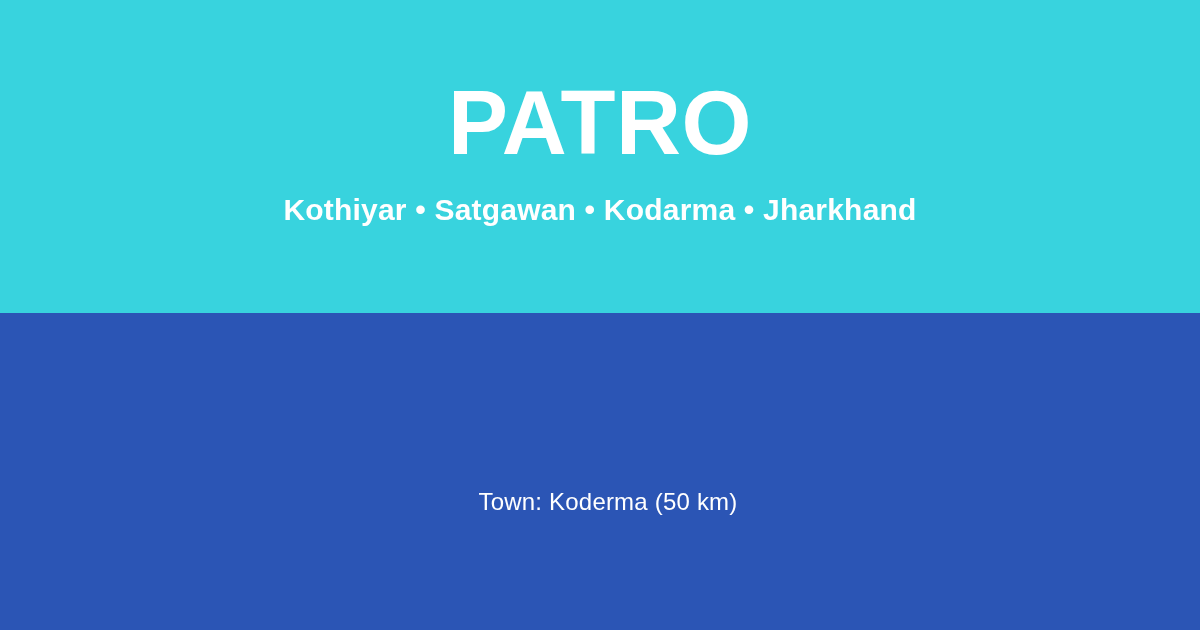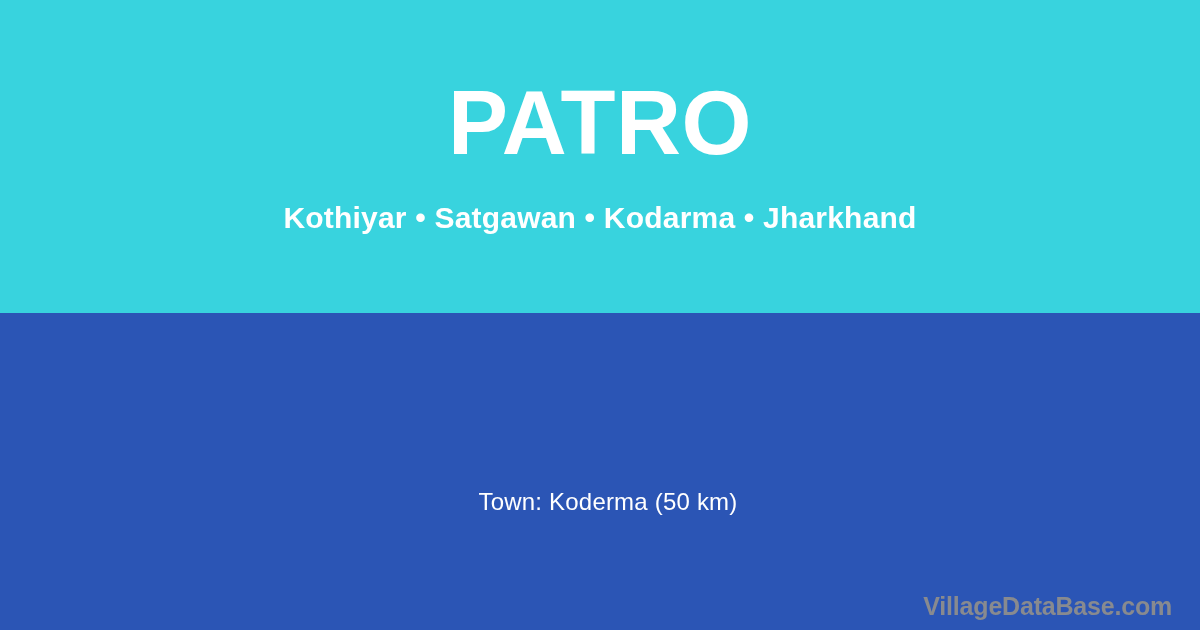--- a/index.html
+++ b/index.html
@@ -26,21 +26,21 @@
     width: 1200px;
     height: 313px;
     background: #38d3de;
     box-sizing: border-box;
     display: flex;
     flex-direction: column;
     align-items: center;
     justify-content: flex-start;
   }
   .village-title {
-    margin: 16px;
+    margin: 8px;
     padding: 0;
     font-size: 90px;
     line-height: 1;
     font-weight: bold;
     color: #ffffff;
     letter-spacing: 0.5px;
     text-align: center;
     margin-top: 78px;
   }
   .village-subtitle {
@@ -95,15 +95,14 @@
 
   <div class="header-band">
     <h1 class="village-title">PATRO</h1>
     <div class="village-subtitle">Kothiyar • Satgawan • Kodarma • Jharkhand</div>
   </div>
 
   <div class="body-band">
     <div class="nearest-town">Town: Koderma (50 km)</div>
   </div>
 
-  <div class="watermark">VillageDataBase.com</div>
 
 </div>
 
 </body></html>

